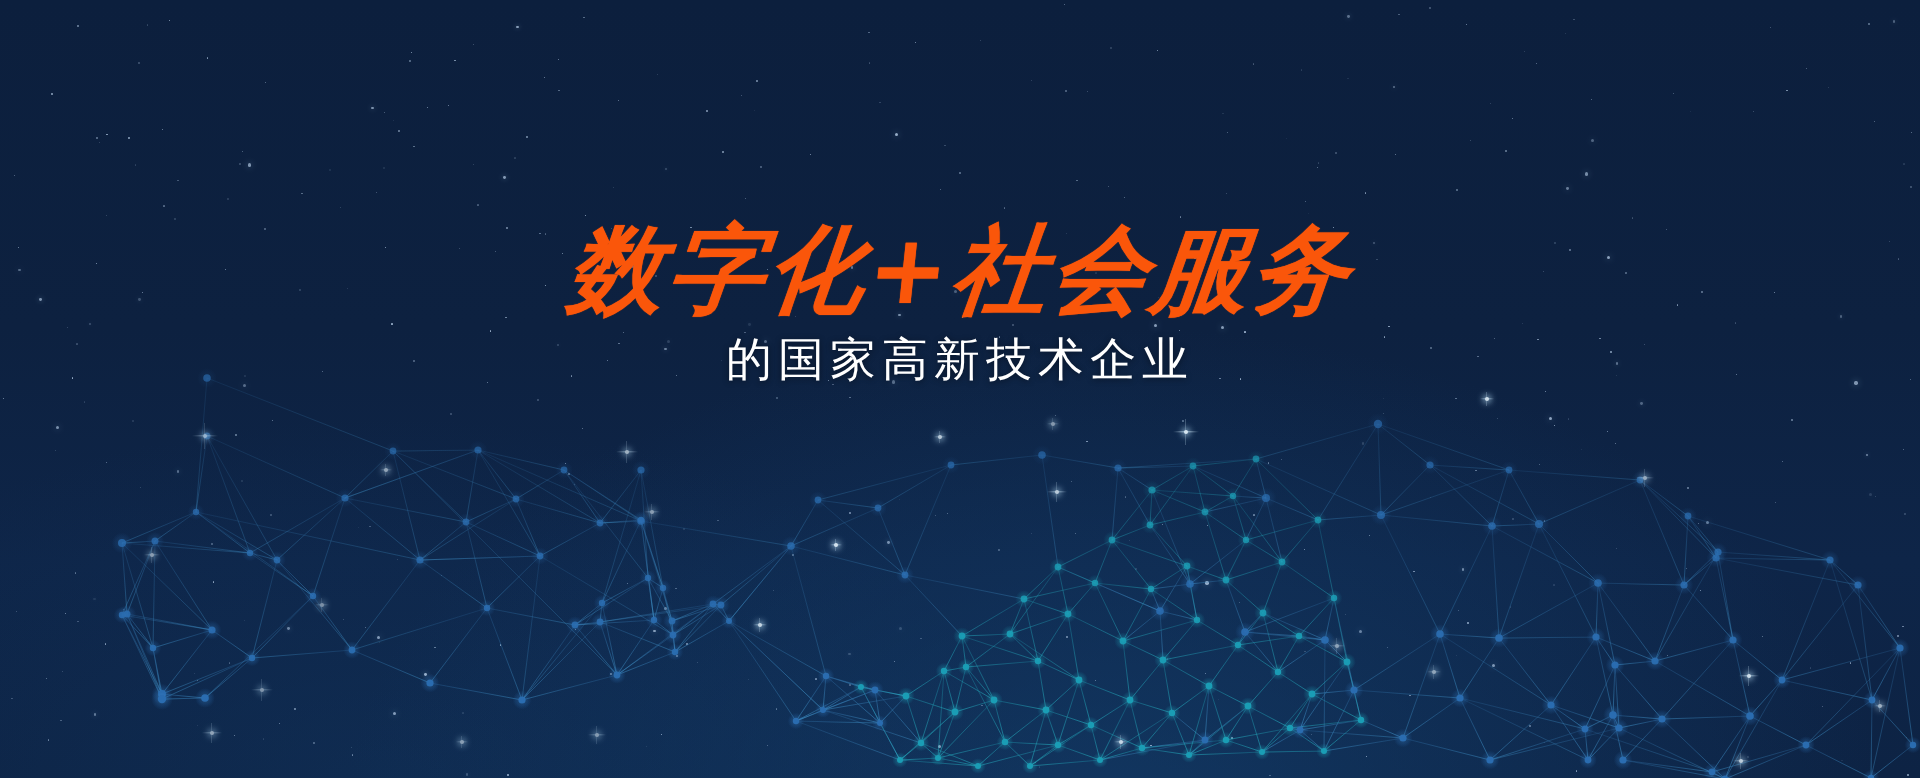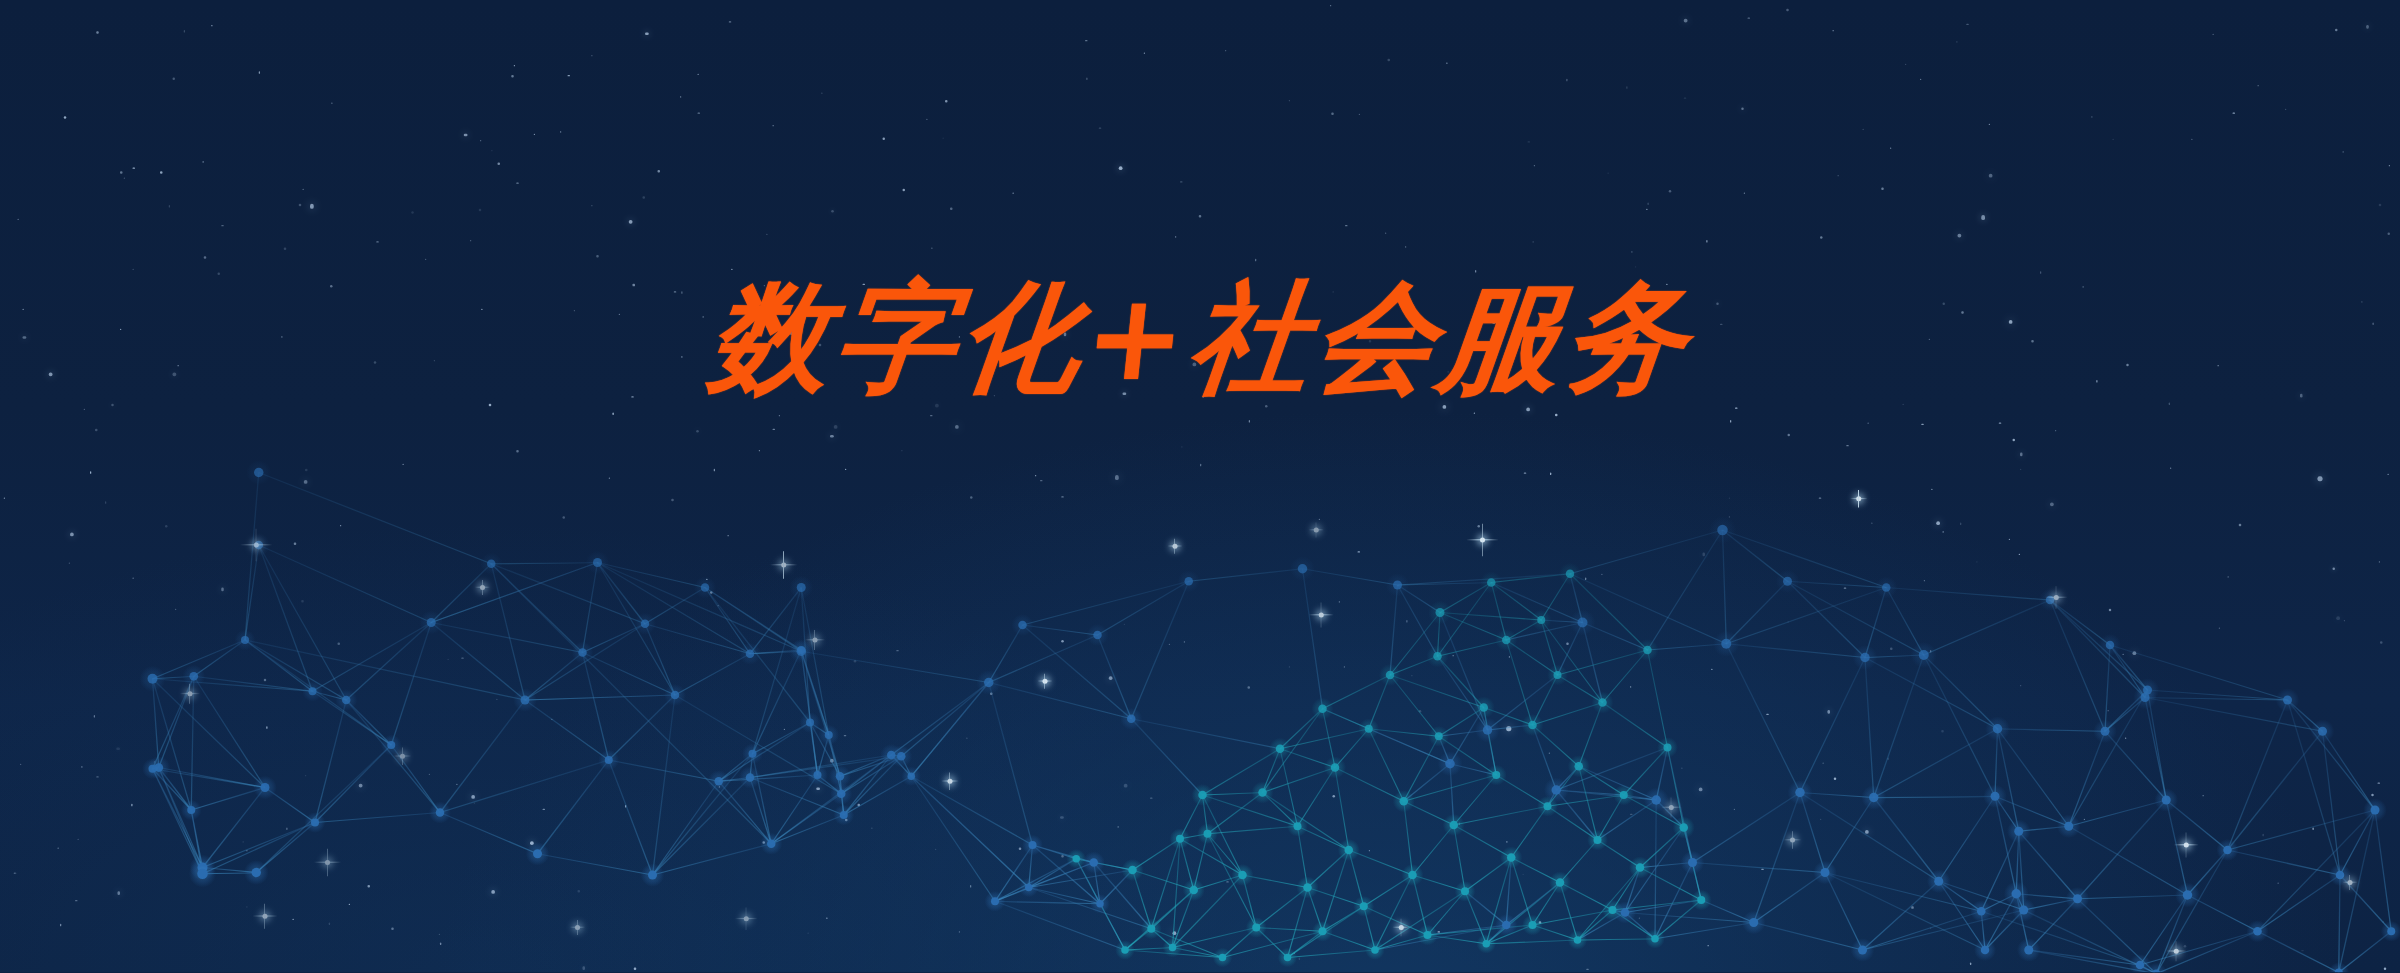--- a/index.html
+++ b/index.html
@@ -1416,20 +1416,21 @@
           <circle cx="818" cy="500" r="8.8" fill="url(#nodeGlowBlue)" opacity="0.12"></circle>
           <circle cx="818" cy="500" r="3.4" fill="#2a6cb0" opacity="0.75"></circle>
           <circle cx="905" cy="575" r="8.8" fill="url(#nodeGlowBlue)" opacity="0.19"></circle>
           <circle cx="905" cy="575" r="3.4" fill="#2a6cb0" opacity="0.85"></circle>
         </g>
     </svg>
   </div>
 
   <div class="text-block">
     <h1 class="headline">数字化+社会服务</h1>
+    <span class="subline">的国家高新技术企业</span>
   </div>
 
   <div class="glow-layer" id="sparkle-layer">
       <div class="sparkle" style="left: 192px; top: 423px; width: 26px; height: 26px; opacity: 0.59;">
         <span class="core"></span>
       </div>
       <div class="sparkle" style="left: 144px; top: 547px; width: 16px; height: 16px; opacity: 0.57;">
         <span class="core"></span>
       </div>
       <div class="sparkle" style="left: 315px; top: 598px; width: 14px; height: 14px; opacity: 0.5;">

